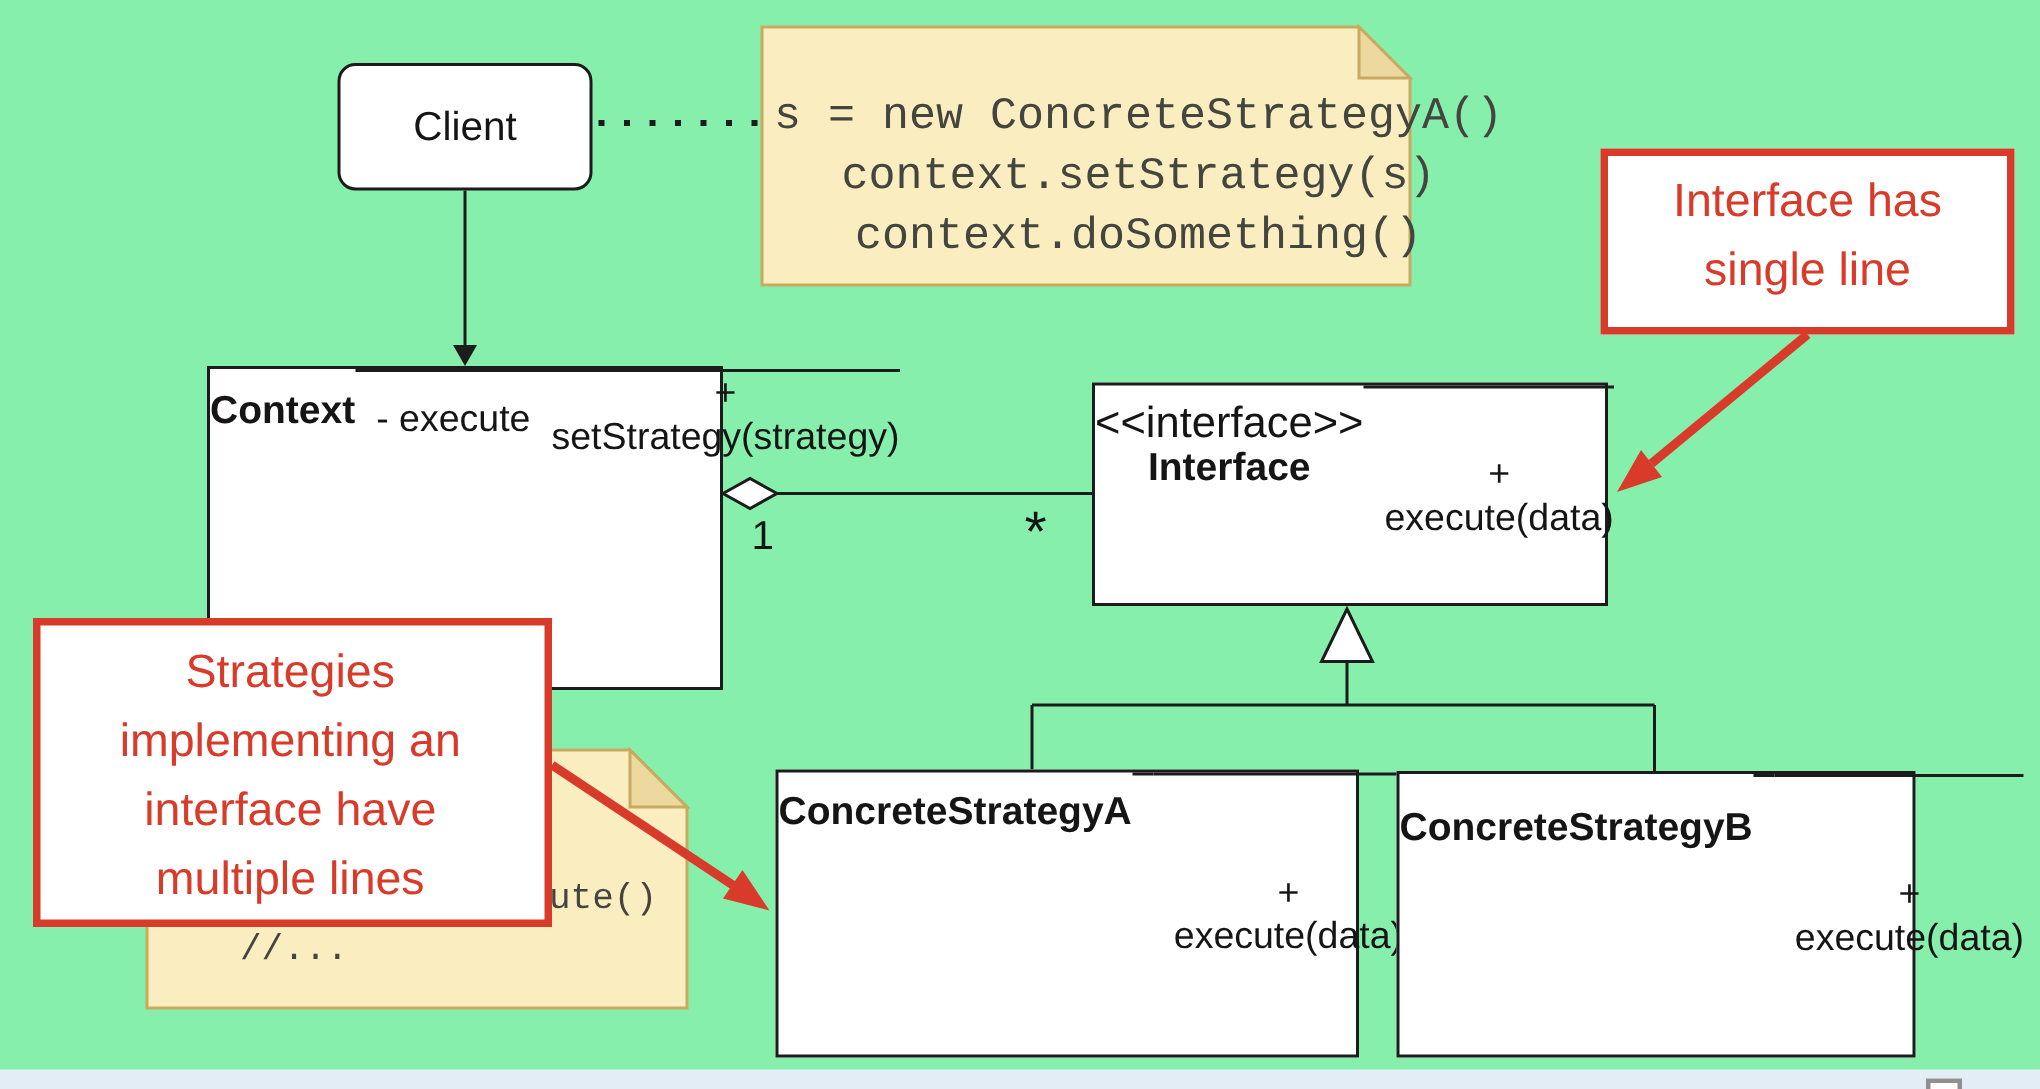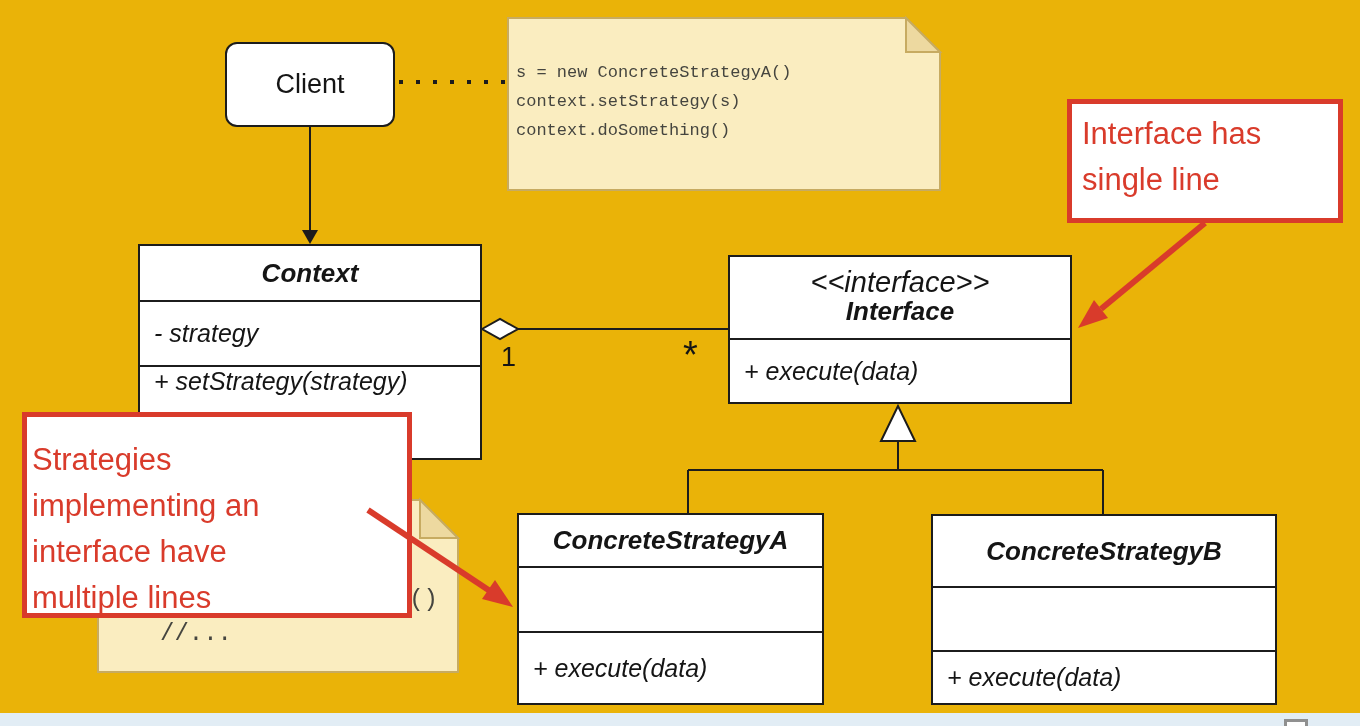--- a/index.html
+++ b/index.html
@@ -1,26 +1,26 @@
 <!DOCTYPE html>
 <html><head>
 <meta charset="utf-8">
 <style>
   html,body{margin:0;padding:0;background:#ffffff;}
   .canvas{
-    position:relative;width:1360px;height:726px;overflow:hidden;background:#eab308;
-    font-family:"Liberation Sans", sans-serif;color:#151515;
+    position:relative;width:1360px;height:726px;overflow:hidden;background:#86efac;
+    font-family:"Liberation Sans", sans-serif;color:#151515;text-align:center;
   }
   svg.layer{position:absolute;left:0;top:0;pointer-events:none;}
   #black-layer{z-index:1;}
   #red-layer{z-index:5;}
 
   .uml-box{
     position:absolute;background:#ffffff;border:2px solid #1c1c1c;
-    display:flex;flex-direction:column;box-sizing:border-box;z-index:2;font-style:italic;
+    display:flex;flex-direction:row;box-sizing:border-box;z-index:2;
   }
   .uml-title{
     display:flex;flex-direction:column;align-items:center;justify-content:center;
     font-weight:bold;font-size:26px;flex:0 0 auto;
   }
   .uml-stereotype{font-weight:normal;font-size:29px;line-height:27px;}
   .uml-name{font-size:26px;line-height:30px;}
   .uml-comp{
     border-top:2px solid #1c1c1c;font-size:25px;display:flex;align-items:center;
     padding-left:14px;flex:0 0 auto;box-sizing:border-box;
@@ -37,31 +37,31 @@
 
   .mult{position:absolute;z-index:2;color:#151515;}
   .mult-one{left:501px;top:342px;font-size:27px;}
   .mult-many{left:683px;top:336px;font-size:38px;line-height:38px;}
 
   .code{
     position:absolute;z-index:3;white-space:pre-line;
     font-family:"Liberation Mono","DejaVu Sans Mono",monospace;
     color:#45453f;
   }
-  .code-top{left:516px;top:58px;font-size:17px;line-height:29px;}
+  .code-top{left:516px;top:58px;font-size:30px;line-height:40px;}
   .code-frag-1{left:366px;top:586px;font-size:24px;line-height:28px;font-family:Liberation Mono, monospace;}
   .code-frag-2{left:160px;top:620px;font-size:24px;line-height:28px;}
 
   .callout{
     position:absolute;background:#ffffff;border:5px solid #D93B2B;color:#D93B2B;
     font-size:31px;line-height:46px;white-space:pre-line;z-index:4;
     box-sizing:border-box;
   }
   .callout-interface{left:1067px;top:99px;width:276px;height:124px;padding:7px 10px;}
-  .callout-strategies{left:22px;top:412px;width:390px;height:206px;padding:20px 8px 8px 5px;}
+  .callout-strategies{left:22px;top:412px;width:346px;height:206px;padding:8px 8px 8px 5px;}
 
   .bottom-bar{
     position:absolute;left:0;top:713px;width:1360px;height:13px;
     background:#E2EDF5;z-index:6;
   }
   .square-icon{
     position:absolute;left:1284px;top:719px;width:24px;height:16px;
     border:3px solid #8f8f8f;background:#fdfdfd;z-index:7;box-sizing:border-box;
   }
 </style>
@@ -93,38 +93,38 @@
     <line x1="1103" y1="470" x2="1103" y2="515" stroke="#1c1c1c" stroke-width="2"></line>
   </svg>
 
   <div class="client-box">
     <span>Client</span>
   </div>
 
   <div class="uml-box" style="left:138px;top:244px;width:344px;height:216px">
     <div class="uml-title" style="height:54px">Context</div>
     <div class="uml-comp" style="height:65px">
-      <span>- strategy</span>
+      <span>- execute</span>
     </div>
     <div class="uml-comp fill top-align">
       <span>+ setStrategy(strategy)</span>
     </div>
   </div>
 
   <div class="uml-box" style="left:728px;top:255px;width:344px;height:149px">
     <div class="uml-title" style="height:81px">
       <span class="uml-stereotype">&lt;&lt;interface&gt;&gt;</span>
       <span class="uml-name">Interface</span>
     </div>
     <div class="uml-comp fill">
       <span>+ execute(data)</span>
     </div>
   </div>
 
-  <div class="uml-box" style="left:517px;top:513px;width:307px;height:192px">
+  <div class="uml-box" style="left:517px;top:513px;width:389px;height:192px">
     <div class="uml-title" style="height:51px">ConcreteStrategyA</div>
     <div class="uml-comp" style="height:65px"></div>
     <div class="uml-comp fill">
       <span>+ execute(data)</span>
     </div>
   </div>
 
   <div class="uml-box" style="left:931px;top:514px;width:346px;height:191px">
     <div class="uml-title" style="height:70px">ConcreteStrategyB</div>
     <div class="uml-comp" style="height:64px"></div>

